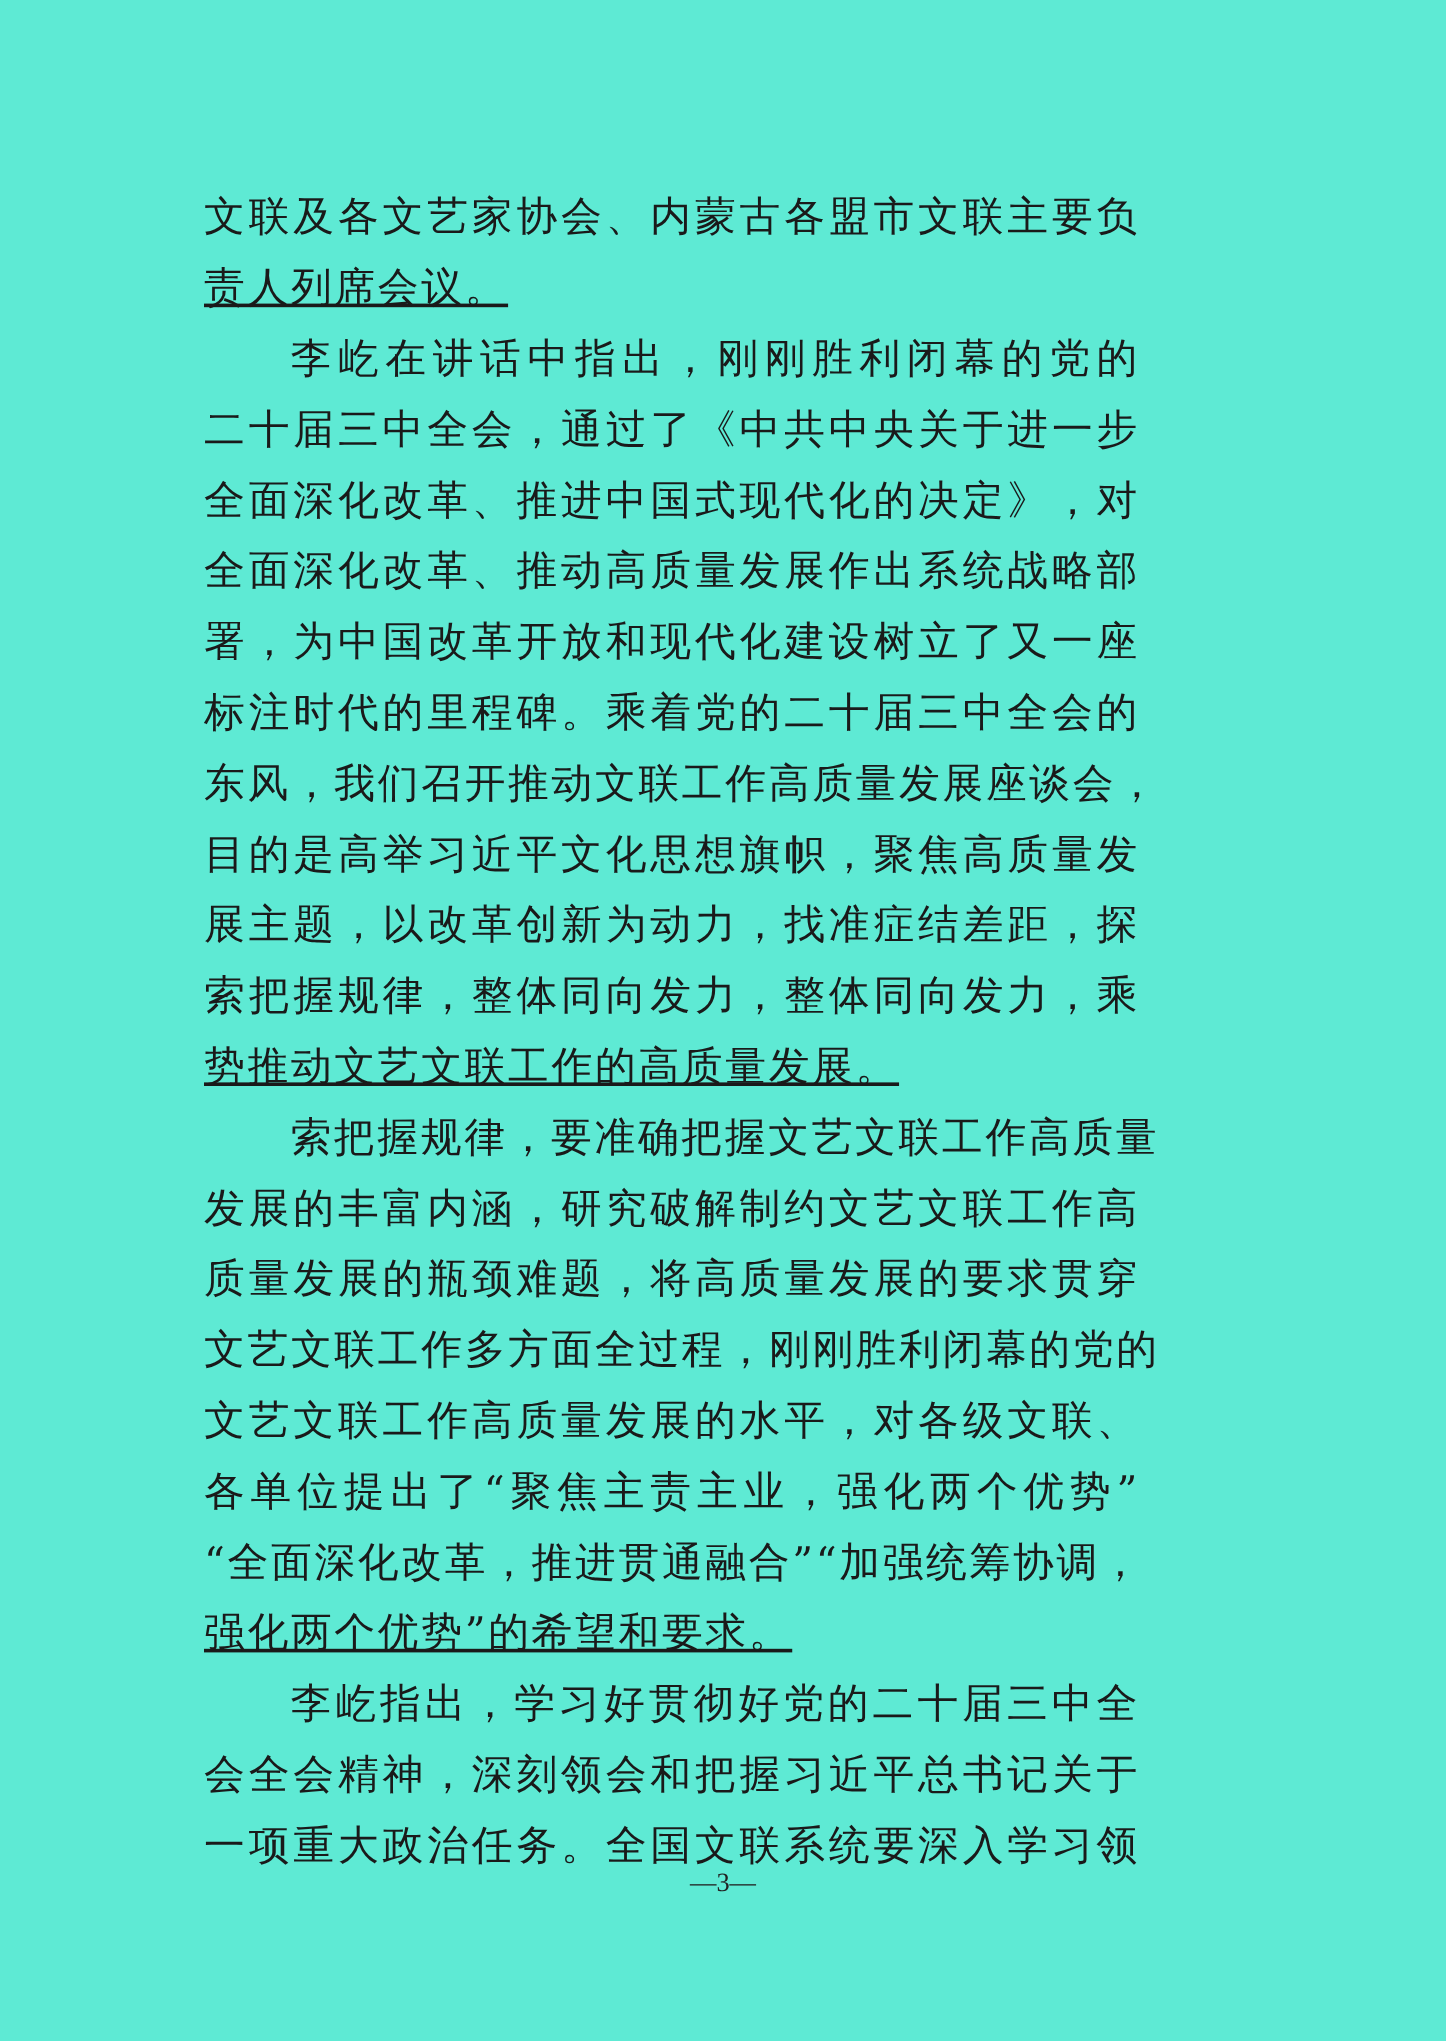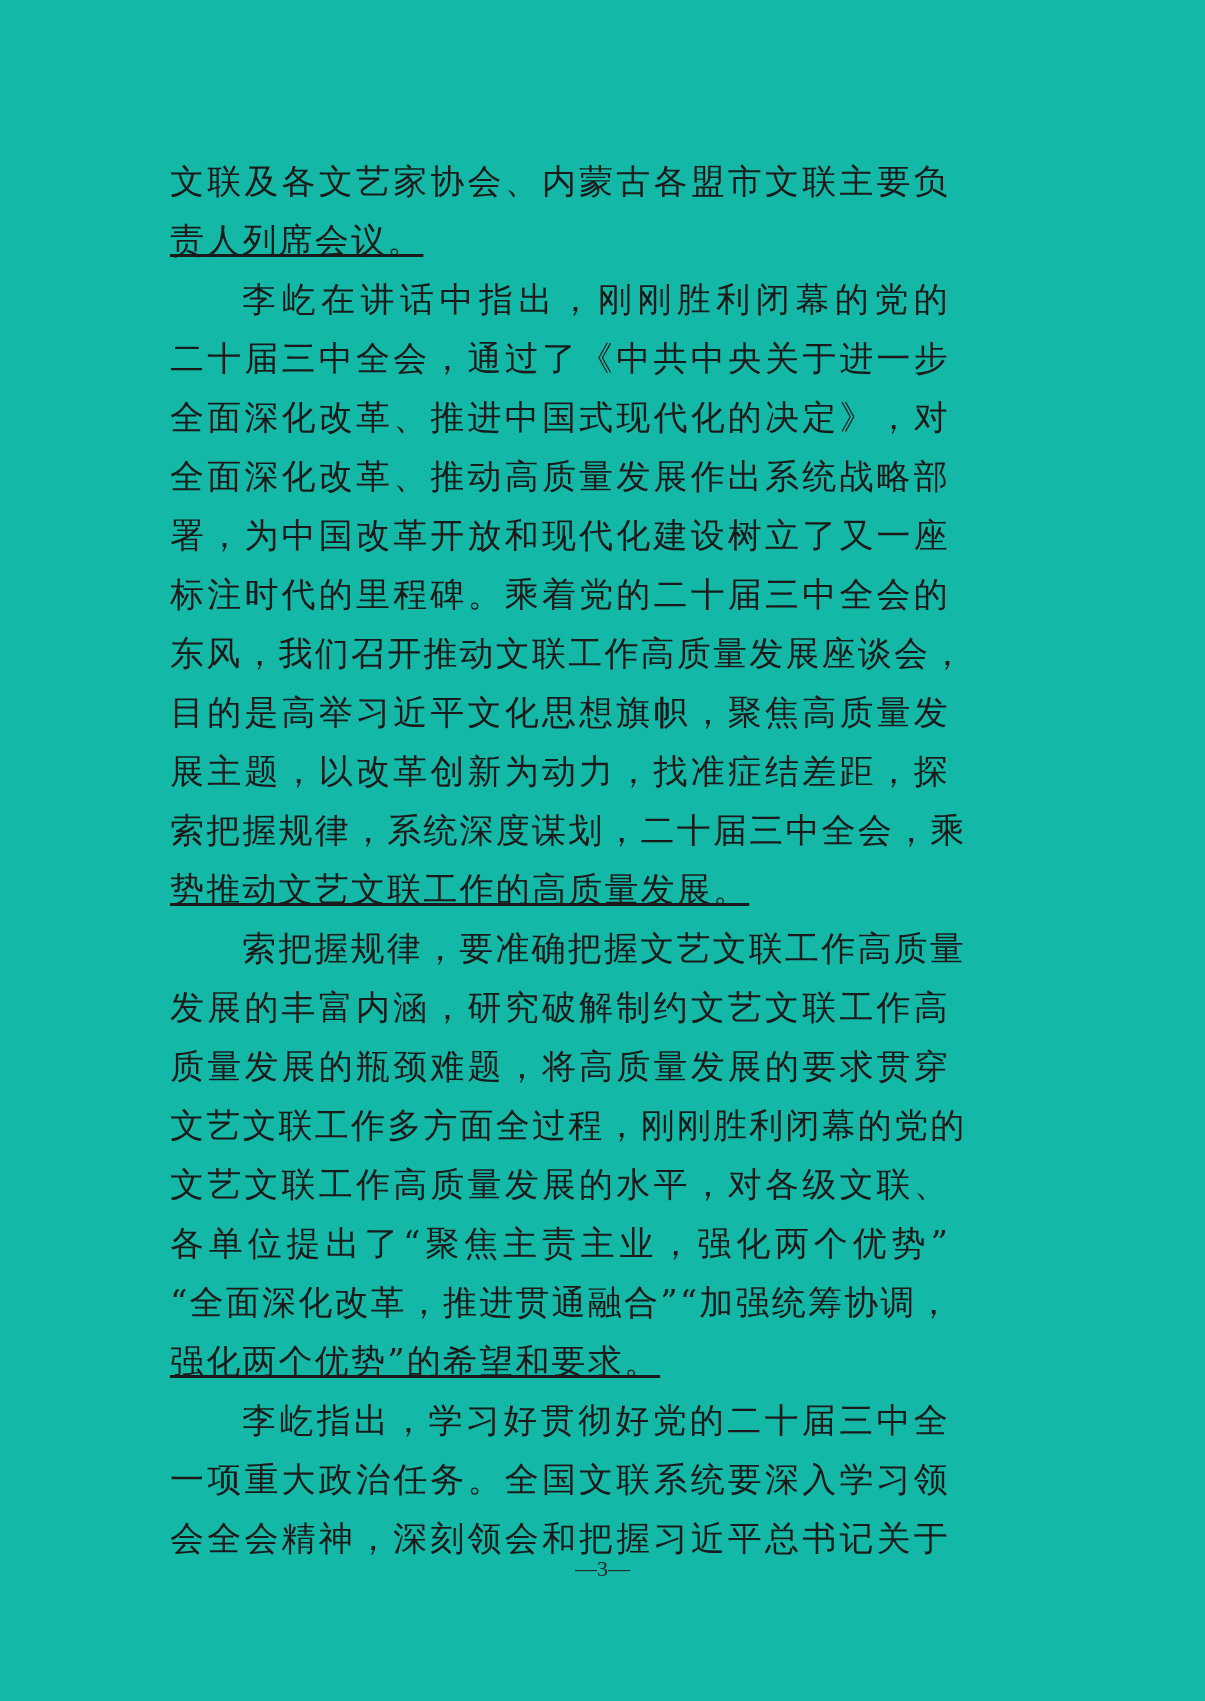--- a/index.html
+++ b/index.html
@@ -13,21 +13,21 @@
       position: relative;
       overflow: hidden;
       font-family: "DejaVu Serif", "Liberation Serif", serif;
       color: #1a1a1a;
     }
     .page {
       position: absolute;
       left: 0; top: 0;
       width: 1205px;
       height: 1701px;
-      background: #14b8a6;
+      background: #5eead4;
     }
     .text-block {
       position: absolute;
       left: 170px;
       top: 152px;
       width: 780px;
     }
     .line {
       display: block;
       height: 59px;
@@ -66,29 +66,29 @@
     <span class="line last">责人列席会议。</span>
     <span class="line indent">李屹在讲话中指出，刚刚胜利闭幕的党的</span>
     <span class="line">二十届三中全会，通过了《中共中央关于进一步</span>
     <span class="line">全面深化改革、推进中国式现代化的决定》，对</span>
     <span class="line">全面深化改革、推动高质量发展作出系统战略部</span>
     <span class="line">署，为中国改革开放和现代化建设树立了又一座</span>
     <span class="line">标注时代的里程碑。乘着党的二十届三中全会的</span>
     <span class="line">东风，我们召开推动文联工作高质量发展座谈会，</span>
     <span class="line">目的是高举习近平文化思想旗帜，聚焦高质量发</span>
     <span class="line">展主题，以改革创新为动力，找准症结差距，探</span>
-    <span class="line">索把握规律，系统深度谋划，二十届三中全会，乘</span>
+    <span class="line">索把握规律，整体同向发力，整体同向发力，乘</span>
     <span class="line last">势推动文艺文联工作的高质量发展。</span>
     <span class="line indent">索把握规律，要准确把握文艺文联工作高质量</span>
     <span class="line">发展的丰富内涵，研究破解制约文艺文联工作高</span>
     <span class="line">质量发展的瓶颈难题，将高质量发展的要求贯穿</span>
     <span class="line">文艺文联工作多方面全过程，刚刚胜利闭幕的党的</span>
     <span class="line">文艺文联工作高质量发展的水平，对各级文联、</span>
     <span class="line">各单位提出了“聚焦主责主业，强化两个优势”</span>
     <span class="line">“全面深化改革，推进贯通融合”“加强统筹协调，</span>
     <span class="line last">强化两个优势”的希望和要求。</span>
     <span class="line indent">李屹指出，学习好贯彻好党的二十届三中全</span>
+    <span class="line">会全会精神，深刻领会和把握习近平总书记关于</span>
     <span class="line">一项重大政治任务。全国文联系统要深入学习领</span>
-    <span class="line">会全会精神，深刻领会和把握习近平总书记关于</span>
   </div>
 
   <div class="page-number">—3—</div>
 </div>
 
 </body></html>

